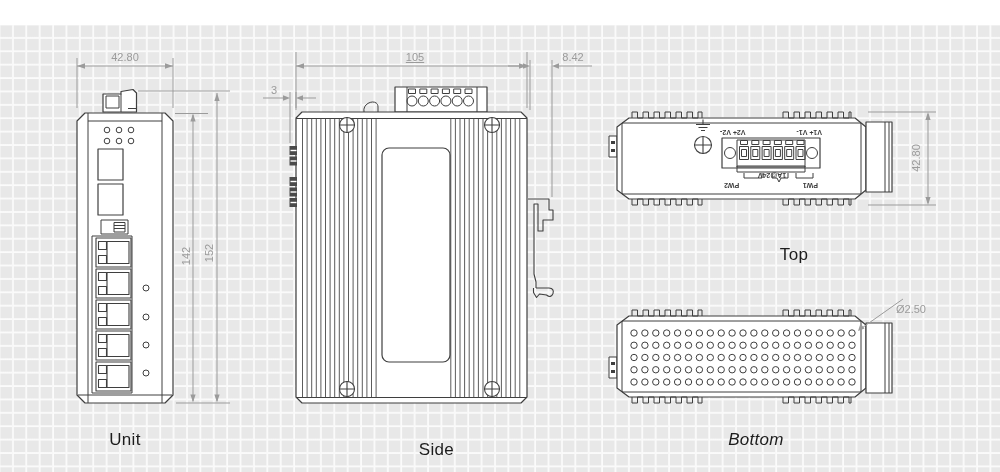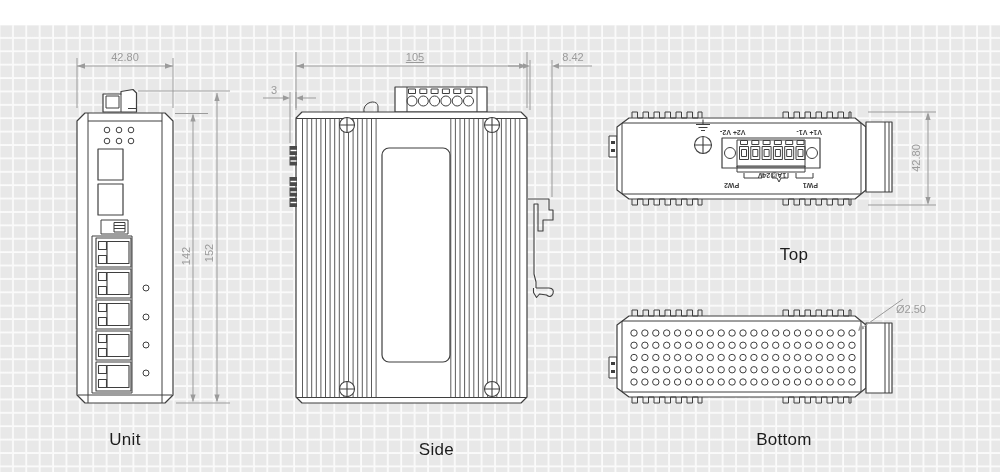--- a/index.html
+++ b/index.html
@@ -390,14 +390,14 @@
   </div>
   <div id="rating" class="rot180" style="left:757px;top:171px;width:30px;">1A@24V</div>
   <div class="tlbl rot180" style="left:724px;top:180px;width:94px;height:10px;">
     <span>PW1</span>
     <span>PW2</span>
   </div>
 
   <div class="vlabel" style="left:85px;top:429px;width:80px;">Unit</div>
   <div class="vlabel" style="left:374px;top:439px;width:80px;text-align:right;">Side</div>
   <div class="vlabel" style="left:754px;top:230px;width:80px;margin-top:14px;">Top</div>
-  <div class="vlabel" style="left:740px;top:429px;width:88px;">Bottom</div>
+  <div class="vlabel" style="left:712px;top:429px;width:88px;font-style:italic;">Bottom</div>
 </div>
 
 </body></html>

